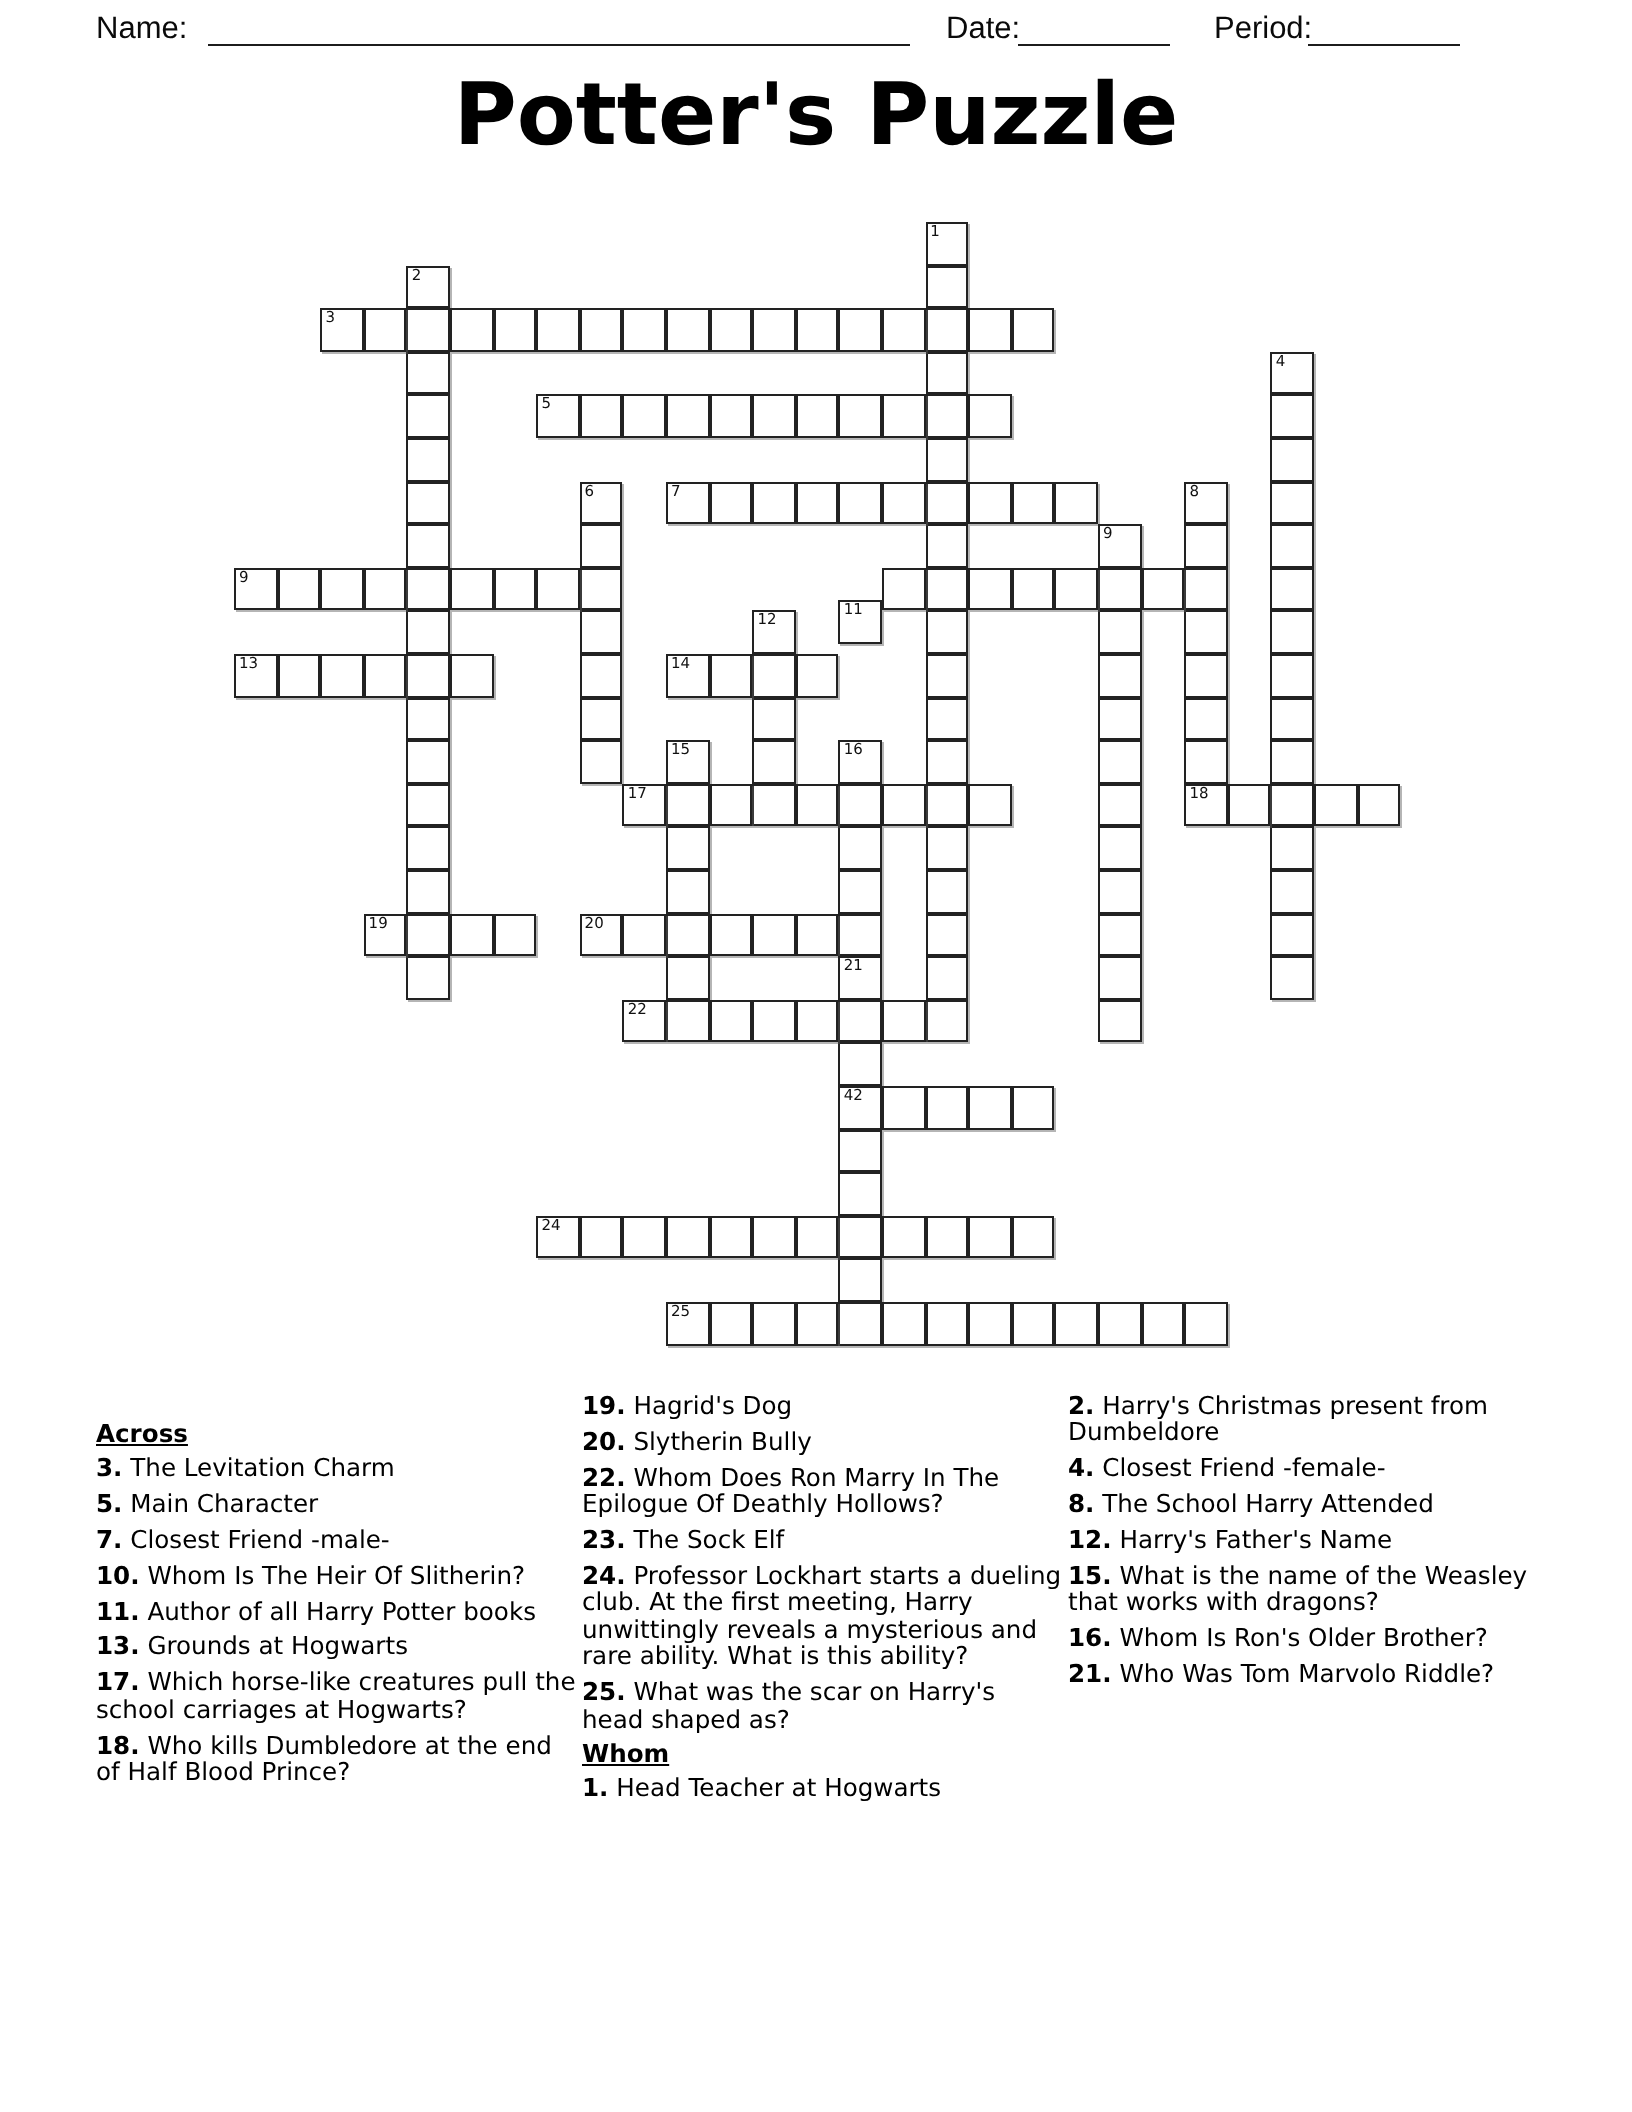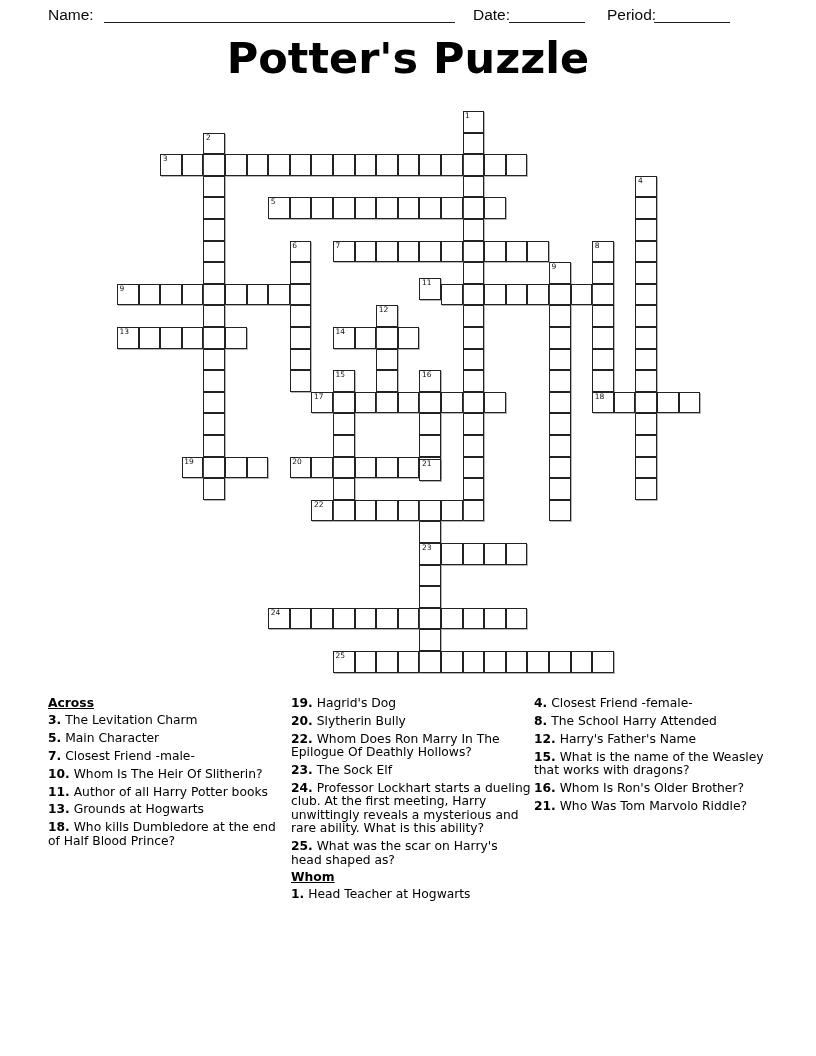--- a/index.html
+++ b/index.html
@@ -55,21 +55,21 @@
   .cellnum {
     position: absolute; top: 0px; left: 1.5px;
     font-size: 7.5px; line-height: 8.5px;
     font-family: "DejaVu Sans", sans-serif;
     color: #111;
   }
 
   
   #clues-section { position: absolute; top: 697px; left: 0; width: 100%; }
   .clue-col { position: absolute; top: 0; width: 241px; }
-  #clue-col-1 { left: 48px; }
+  #clue-col-1 { left: 48px; margin-top: 14px; }
   #clue-col-2 { left: 291px; }
   #clue-col-3 { left: 534px; }
   .clue-heading {
     font-family: "DejaVu Sans", sans-serif;
     font-weight: bold; text-decoration: underline;
     font-size: 12.3px; line-height: 13.4px;
     margin-bottom: 3.5px;
     color: #000;
   }
   .clue {
@@ -227,21 +227,21 @@
     <div class="cell" style="left: 432px; top: 388.8px;"></div>
     <div class="cell" style="left: 0px; top: 172.8px;">
       <span class="cellnum">9</span>
     </div>
     <div class="cell" style="left: 21.6px; top: 172.8px;"></div>
     <div class="cell" style="left: 43.2px; top: 172.8px;"></div>
     <div class="cell" style="left: 64.8px; top: 172.8px;"></div>
     <div class="cell" style="left: 108px; top: 172.8px;"></div>
     <div class="cell" style="left: 129.6px; top: 172.8px;"></div>
     <div class="cell" style="left: 151.2px; top: 172.8px;"></div>
-    <div class="cell" style="left: 302.4px; top: 167px;">
+    <div class="cell" style="left: 302.4px; top: 189px;">
       <span class="cellnum">11</span>
     </div>
     <div class="cell" style="left: 324px; top: 172.8px;"></div>
     <div class="cell" style="left: 367.2px; top: 172.8px;"></div>
     <div class="cell" style="left: 388.8px; top: 172.8px;"></div>
     <div class="cell" style="left: 410.4px; top: 172.8px;"></div>
     <div class="cell" style="left: 453.6px; top: 172.8px;"></div>
     <div class="cell" style="left: 259.2px; top: 194.4px;">
       <span class="cellnum">12</span>
     </div>
@@ -292,27 +292,27 @@
     </div>
     <div class="cell" style="left: 108px; top: 345.6px;"></div>
     <div class="cell" style="left: 129.6px; top: 345.6px;"></div>
     <div class="cell" style="left: 172.8px; top: 345.6px;">
       <span class="cellnum">20</span>
     </div>
     <div class="cell" style="left: 194.4px; top: 345.6px;"></div>
     <div class="cell" style="left: 237.6px; top: 345.6px;"></div>
     <div class="cell" style="left: 259.2px; top: 345.6px;"></div>
     <div class="cell" style="left: 280.8px; top: 345.6px;"></div>
-    <div class="cell" style="left: 302.4px; top: 348px;">
+    <div class="cell" style="left: 302.4px; top: 367px;">
       <span class="cellnum">21</span>
     </div>
     <div class="cell" style="left: 302.4px; top: 388.8px;"></div>
     <div class="cell" style="left: 302.4px; top: 410.4px;"></div>
     <div class="cell" style="left: 302.4px; top: 432px;">
-      <span class="cellnum">23</span>
+      <span class="cellnum">42</span>
     </div>
     <div class="cell" style="left: 302.4px; top: 453.6px;"></div>
     <div class="cell" style="left: 302.4px; top: 475.2px;"></div>
     <div class="cell" style="left: 302.4px; top: 496.8px;"></div>
     <div class="cell" style="left: 302.4px; top: 518.4px;"></div>
     <div class="cell" style="left: 302.4px; top: 540px;"></div>
     <div class="cell" style="left: 194.4px; top: 388.8px;">
       <span class="cellnum">22</span>
     </div>
     <div class="cell" style="left: 237.6px; top: 388.8px;"></div>
@@ -354,33 +354,35 @@
 
 <div id="clues-section">
   <div class="clue-col" id="clue-col-1">
       <div class="clue-heading">Across</div>
       <div class="clue"><span class="clue-num">3.</span><span class="clue-text"> The Levitation Charm</span></div>
       <div class="clue"><span class="clue-num">5.</span><span class="clue-text"> Main Character</span></div>
       <div class="clue"><span class="clue-num">7.</span><span class="clue-text"> Closest Friend -male-</span></div>
       <div class="clue"><span class="clue-num">10.</span><span class="clue-text"> Whom Is The Heir Of Slitherin?</span></div>
       <div class="clue"><span class="clue-num">11.</span><span class="clue-text"> Author of all Harry Potter books</span></div>
       <div class="clue"><span class="clue-num">13.</span><span class="clue-text"> Grounds at Hogwarts</span></div>
+      <div class="clue"><span class="clue-num">17.</span><span class="clue-text"> Which horse-like creatures pull the school carriages at Hogwarts?</span></div>
       <div class="clue"><span class="clue-num">18.</span><span class="clue-text"> Who kills Dumbledore at the end of Half Blood Prince?</span></div>
     </div>
   <div class="clue-col" id="clue-col-2">
       <div class="clue"><span class="clue-num">19.</span><span class="clue-text"> Hagrid's Dog</span></div>
       <div class="clue"><span class="clue-num">20.</span><span class="clue-text"> Slytherin Bully</span></div>
       <div class="clue"><span class="clue-num">22.</span><span class="clue-text"> Whom Does Ron Marry In The Epilogue Of Deathly Hollows?</span></div>
       <div class="clue"><span class="clue-num">23.</span><span class="clue-text"> The Sock Elf</span></div>
       <div class="clue"><span class="clue-num">24.</span><span class="clue-text"> Professor Lockhart starts a dueling club. At the first meeting, Harry unwittingly reveals a mysterious and rare ability. What is this ability?</span></div>
       <div class="clue"><span class="clue-num">25.</span><span class="clue-text"> What was the scar on Harry's head shaped as?</span></div>
       <div class="clue-heading">Whom</div>
       <div class="clue"><span class="clue-num">1.</span><span class="clue-text"> Head Teacher at Hogwarts</span></div>
     </div>
   <div class="clue-col" id="clue-col-3">
+      <div class="clue"><span class="clue-num">2.</span><span class="clue-text"> Harry's Christmas present from Dumbeldore</span></div>
       <div class="clue"><span class="clue-num">4.</span><span class="clue-text"> Closest Friend -female-</span></div>
       <div class="clue"><span class="clue-num">8.</span><span class="clue-text"> The School Harry Attended</span></div>
       <div class="clue"><span class="clue-num">12.</span><span class="clue-text"> Harry's Father's Name</span></div>
       <div class="clue"><span class="clue-num">15.</span><span class="clue-text"> What is the name of the Weasley that works with dragons?</span></div>
       <div class="clue"><span class="clue-num">16.</span><span class="clue-text"> Whom Is Ron's Older Brother?</span></div>
       <div class="clue"><span class="clue-num">21.</span><span class="clue-text"> Who Was Tom Marvolo Riddle?</span></div>
     </div>
 </div>
 
 </body></html>

